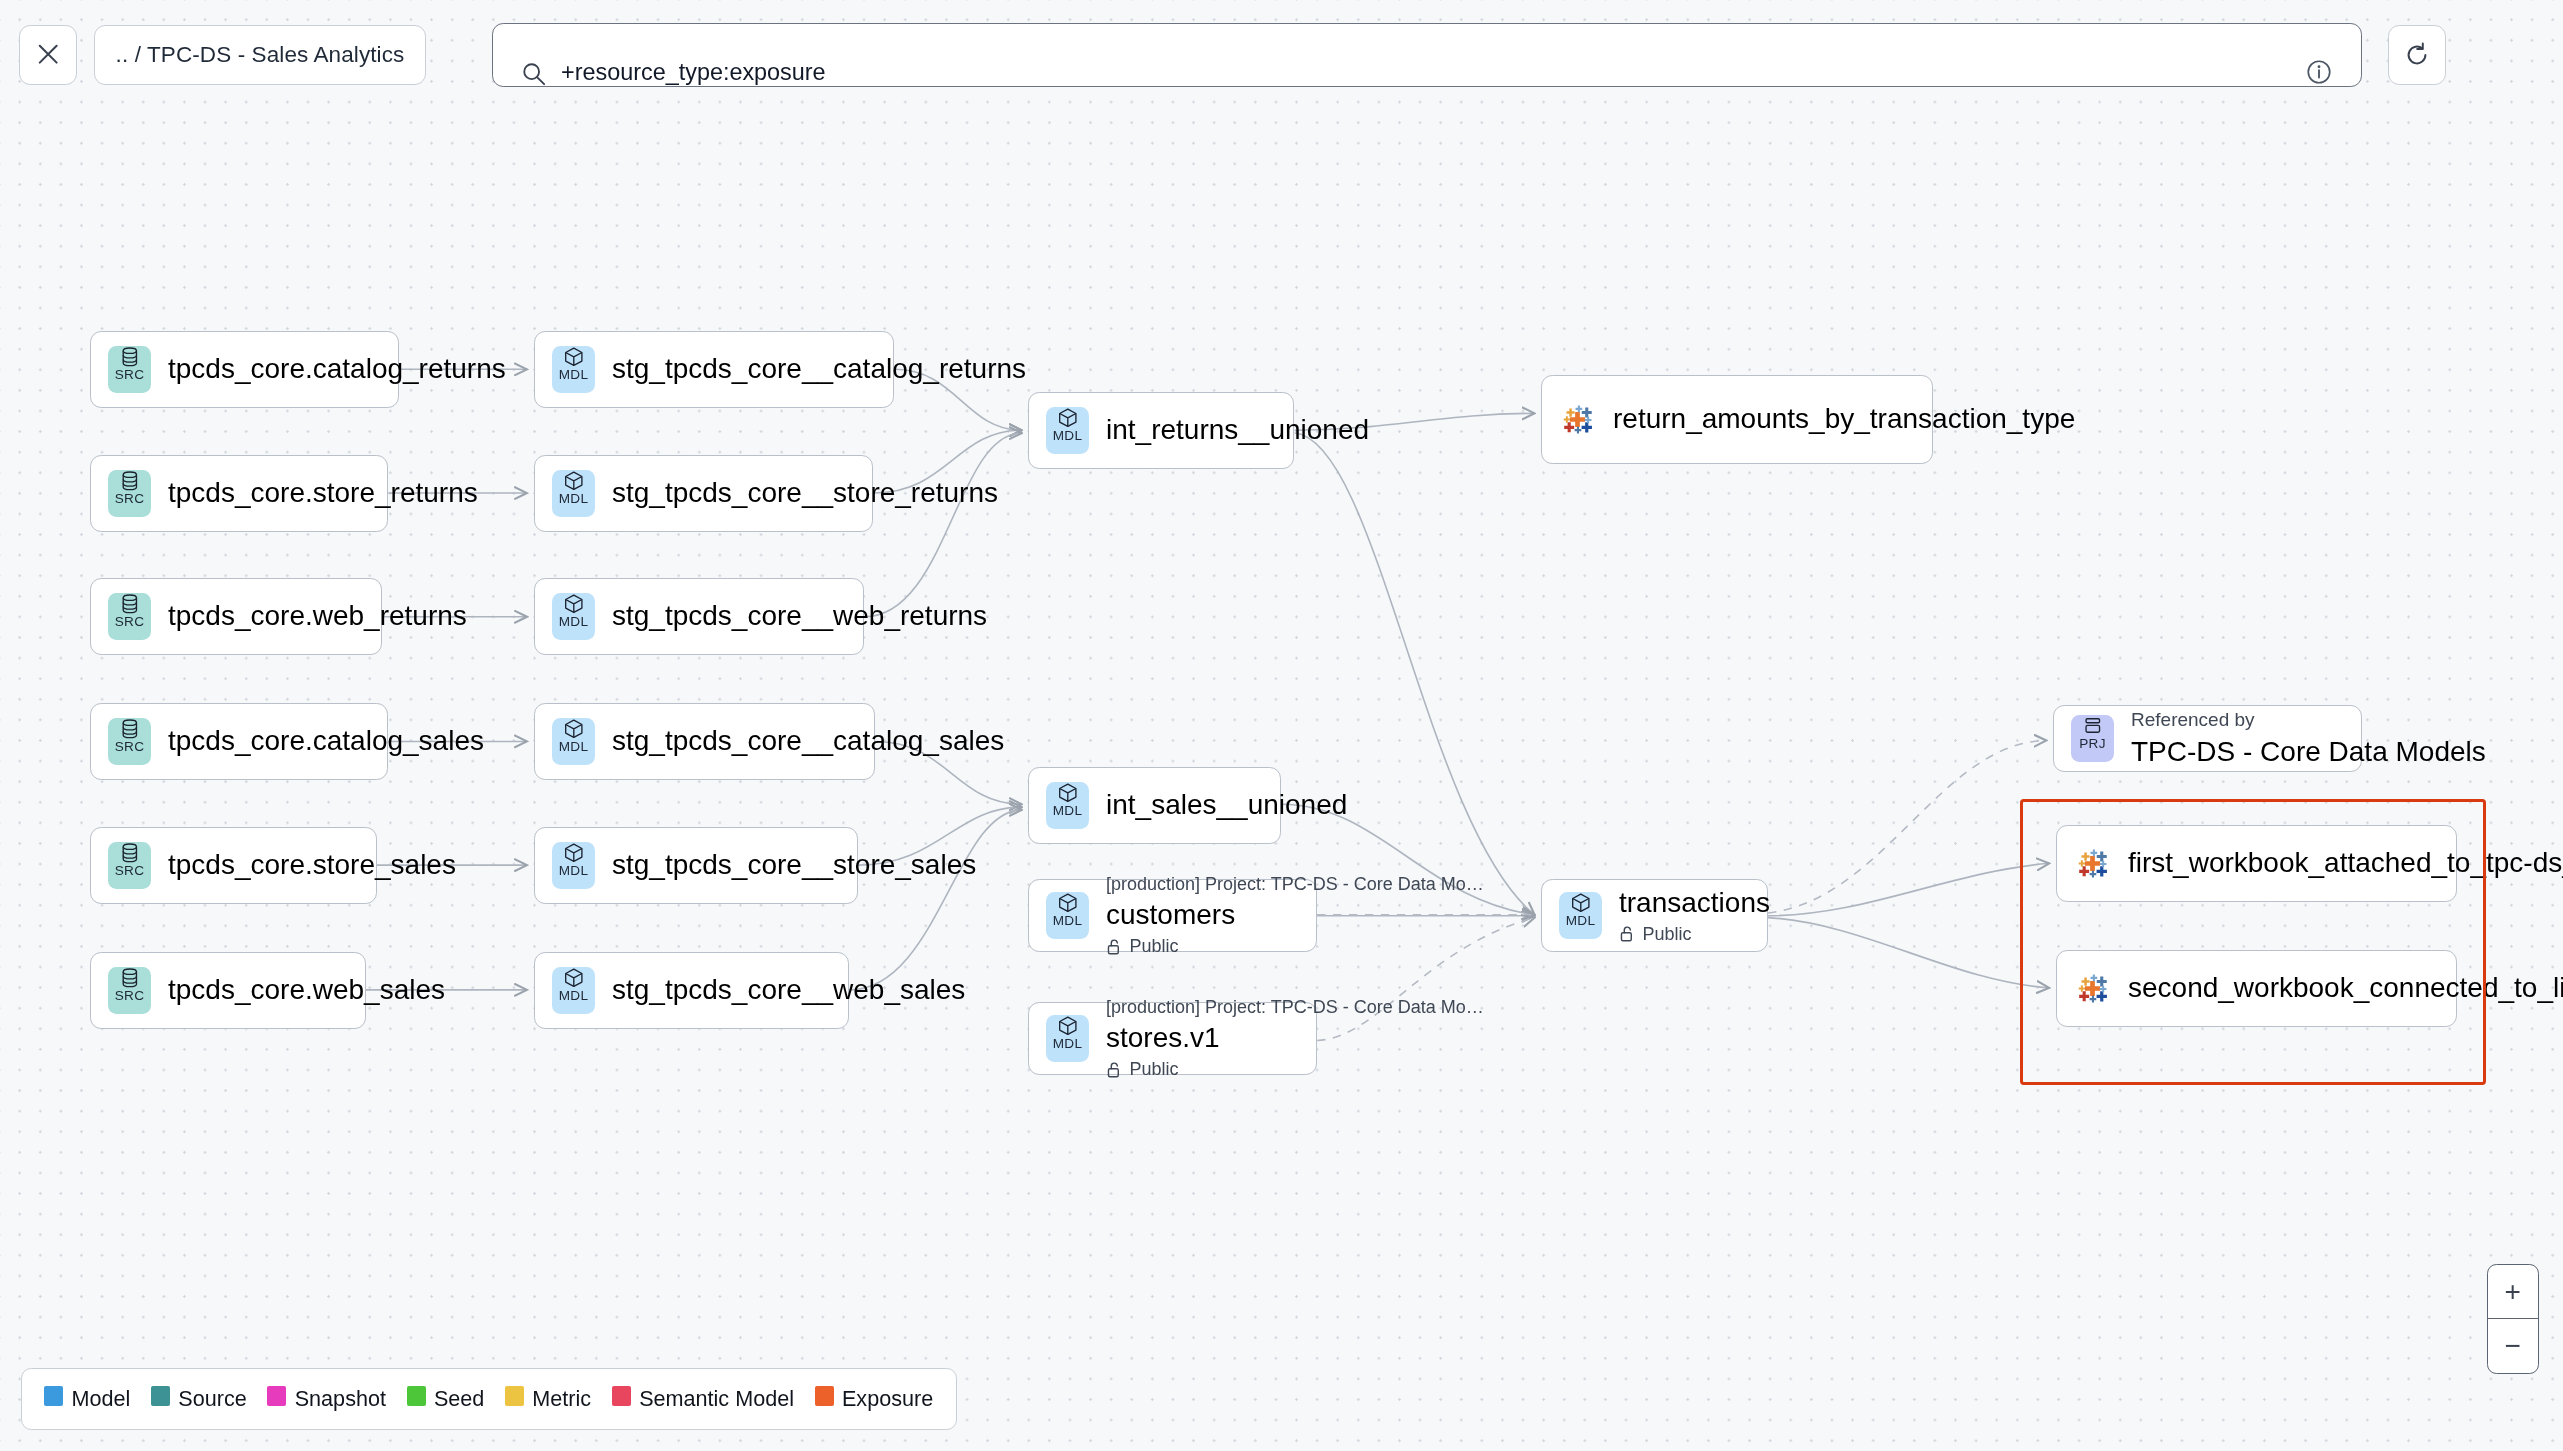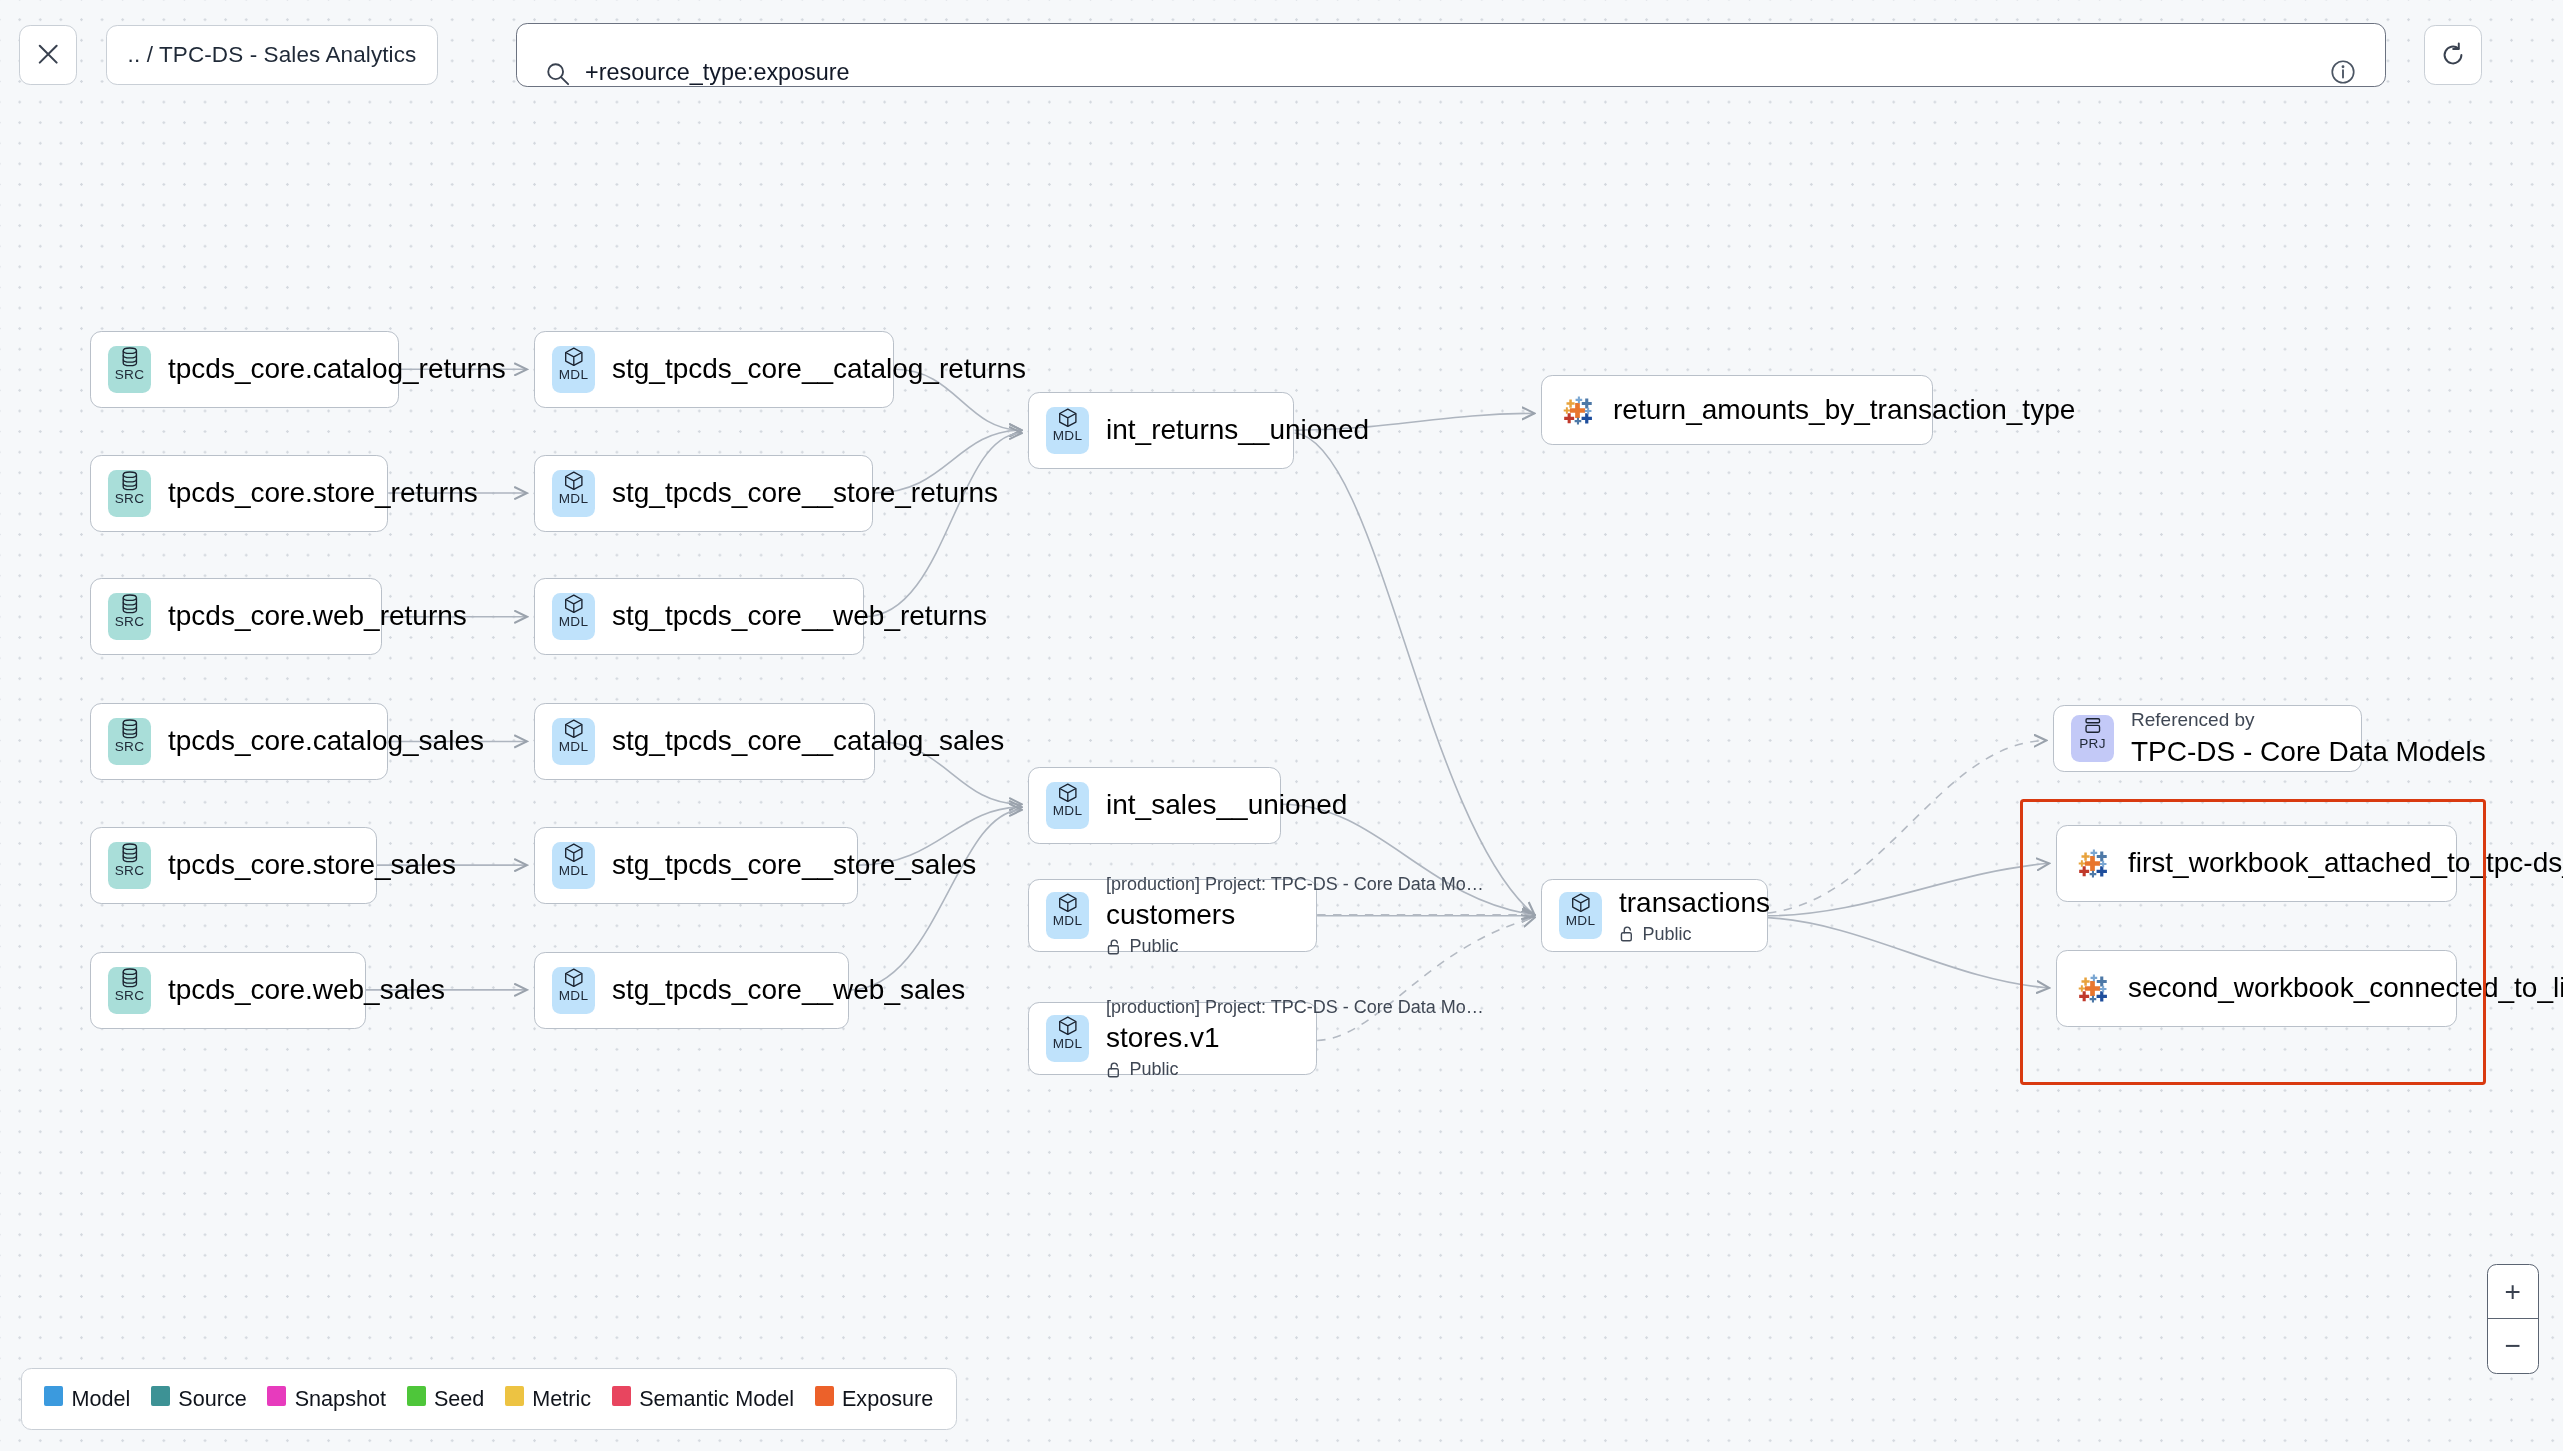--- a/index.html
+++ b/index.html
@@ -18,21 +18,21 @@
     background-size: 20.6px 20.6px;
     background-position: 9.4px 9.4px;
   }
 
   
   .topbar {
     position: absolute; top: 0; left: 0;
     width: 2563px; height: 109px;
     display: flex; align-items: center;
     padding: 0 19px;
-    gap: 29px;
+    gap: 17px;
     z-index: 30;
   }
   .close-btn {
     width: 58px; height: 60px;
     background: #ffffff;
     border: 1.5px solid #c9cfd6;
     border-radius: 11.2px;
     display: flex; align-items: center; justify-content: center;
     cursor: pointer;
     flex: 0 0 auto;
@@ -524,21 +524,21 @@
               <rect x="4.5" y="4.2" width="15" height="4.4" rx="1.3" stroke="#1b2330" stroke-width="1.5" fill="none"></rect>
               <rect x="4.5" y="11.6" width="15" height="7.6" rx="1.6" stroke="#1b2330" stroke-width="1.5" fill="none"></rect>
             </svg>
             <span class="badge-label">PRJ</span>
           </div>
           <div class="node-text">
             <span class="node-ref">Referenced by</span>
             <span class="node-title">TPC-DS - Core Data Models</span>
           </div>
         </div>
-        <div class="node" style="left: 1541px; top: 375px; width: 392px; height: 70px;">
+        <div class="node" style="left: 1541px; top: 375px; width: 392px; height: 89px;">
           <svg class="exposure-icon" viewBox="0 0 40 40">
             <path d="M20 11.8 V28.2 M11.8 20 H28.2" stroke="#e8762d" stroke-width="5.084" stroke-linecap="butt"></path>
             <path d="M30 7.1 V17.9 M24.6 12.5 H35.4" stroke="#4e79a7" stroke-width="3.3480000000000003" stroke-linecap="butt"></path>
             <path d="M11 23.1 V33.9 M5.6 28.5 H16.4" stroke="#c0392b" stroke-width="3.3480000000000003" stroke-linecap="butt"></path>
             <path d="M30 22.9 V34.1 M24.4 28.5 H35.6" stroke="#1f4e9c" stroke-width="3.472" stroke-linecap="butt"></path>
             <path d="M12.5 8.1 V16.9 M8.1 12.5 H16.9" stroke="#e8a33d" stroke-width="2.728" stroke-linecap="butt"></path>
             <path d="M21.5 4.9 V12.1 M17.9 8.5 H25.1" stroke="#7aa6d2" stroke-width="2.232" stroke-linecap="butt"></path>
             <path d="M31.5 16.9 V24.1 M27.9 20.5 H35.1" stroke="#7aa6d2" stroke-width="2.232" stroke-linecap="butt"></path>
             <path d="M8.5 16.6 V23.4 M5.1 20 H11.9" stroke="#e8a33d" stroke-width="2.108" stroke-linecap="butt"></path>
             <path d="M20.5 27.9 V35.1 M16.9 31.5 H24.1" stroke="#4e79a7" stroke-width="2.232" stroke-linecap="butt"></path>

